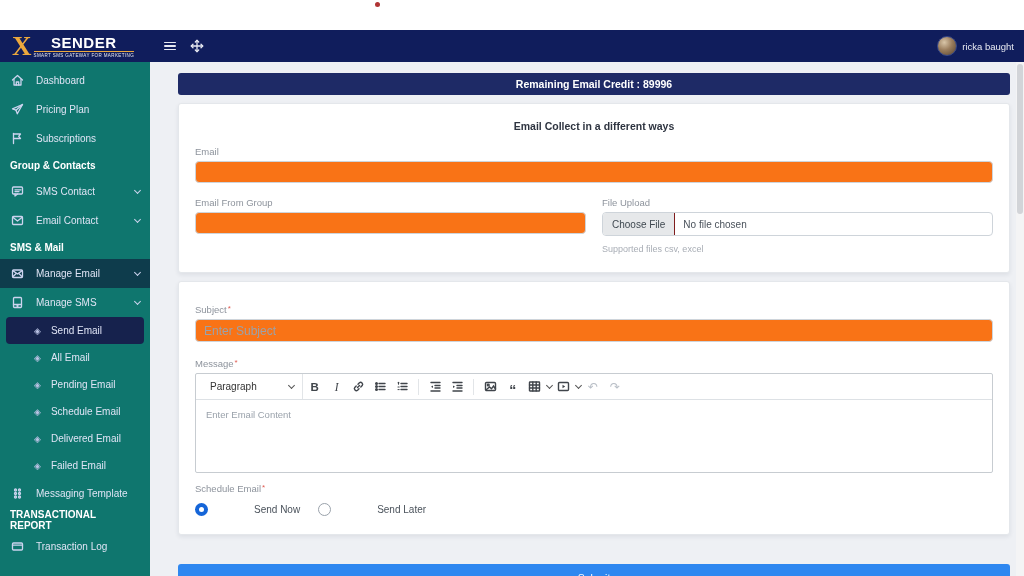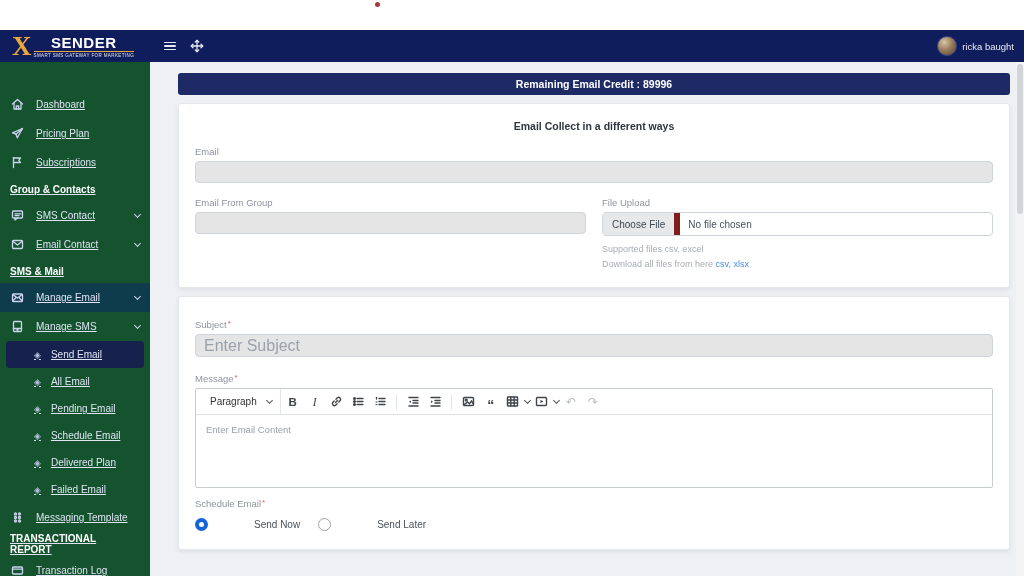--- a/index.html
+++ b/index.html
@@ -17,55 +17,55 @@
   .logo-name { color:#ffffff; font-size:15px; font-weight:bold; letter-spacing:.5px; line-height:15px;text-align:center; }
   .logo-tag { color:#e8e8ee; font-size:4.5px; letter-spacing:.4px; border-top:1px solid #eca83d; padding-top:1px; margin-top:1px; }
   .hdr-icon { color:#fff; margin-left:14px; cursor:pointer; display:flex; align-items:center; }
   .hamburger { display:flex; flex-direction:column; gap:2px; }
   .hamburger span { width:12px; height:1.6px; background:#e8eaf2; border-radius:1px; }
   .hdr-user { margin-left:auto; margin-right:10px; display:flex; align-items:center; gap:5px; cursor:pointer; }
   .avatar { width:20px; height:20px; border-radius:50%; background:radial-gradient(circle at 35% 30%, #d8c5a8 0%, #9a7d5d 45%, #55412e 100%); border:1px solid #3a4a8a; }
   .hdr-username { color:#e8eaf2; font-size:9.5px; }
 
   
-  .sidebar { position:absolute; left:0; top:62px; width:150px; height:514px; background:#14532d; padding-top:28px; color:#dfe4f5;text-decoration:underline; }
+  .sidebar { position:absolute; left:0; top:62px; width:150px; height:514px; background:#0f766e; padding-top:4px; color:#dfe4f5; }
   .nav-item { height:29px; display:flex; align-items:center; padding:0 10px; cursor:pointer; font-size:10px; }
   .nav-item .ic { width:14px; display:flex; justify-content:center; color:#ccd4ef; }
   .nav-item .lbl { margin-left:12px; color:#dfe4f5; }
   .nav-head { height:24px; display:flex; align-items:center; padding:0 10px; color:#ffffff; font-size:10px; font-weight:bold; }
   .chev { margin-left:auto; width:5px; height:5px; border-right:1.4px solid #ccd4ef; border-bottom:1.4px solid #ccd4ef; transform:rotate(45deg); margin-top:-3px; }
   .nav-item.active-parent { background:#0e3c4c; }
   .sub-item { height:27px; display:flex; align-items:center; padding:0 10px 0 34px; cursor:pointer; font-size:10px; }
   .sub-item .dia { color:#b9c2e4; font-size:9px; margin-right:10px; }
   .sub-item.active { background:#16224d; border-radius:4px; margin:0 6px; padding-left:28px; }
   svg.sic { stroke:#ccd4ef; fill:none; stroke-width:1.3; stroke-linecap:round; stroke-linejoin:round; }
 
   
   .main { position:absolute; left:150px; top:62px; width:874px; height:514px; background:#eef0f4; overflow:hidden; }
   .main-inner { margin:0 14px 0 28px; }
   .banner { margin-top:11px; height:22px; background:#1e2a66; border-radius:3px; color:#ffffff; font-size:10.5px; font-weight:bold; display:flex; align-items:center; justify-content:center; }
   .card { background:#ffffff; border:1px solid #e4e7eb; border-radius:3px; box-shadow:0 2px 4px rgba(30,40,70,.08); margin-top:8px; padding:10px 16px 18px 16px; }
   .card-title { text-align:center; font-size:10.5px; font-weight:bold; color:#2e3440; margin-top:6px; }
   .f-label { font-size:9.5px; color:#8d939c; margin-top:14px; }
   .req { color:#e05b52; font-size:8px; vertical-align:top; margin-left:1px; }
-  .t-input { margin-top:4px; width:100%; height:22px; border:1px solid #ced4da; border-radius:4px; background:#e5e5e5; font-size:16px; color:#3f4850; padding:0 8px; font-family:"Liberation Sans", sans-serif; outline:none; }
+  .t-input { margin-top:4px; width:100%; height:22px; border:1px solid #ced4da; border-radius:4px; background:#f97316; font-size:12px; color:#3f4850; padding:0 8px; font-family:"Liberation Sans", sans-serif; outline:none; }
   .t-input::placeholder { color:#9aa2ab; }
   .two-col { display:flex; gap:16px; }
   .col { flex:1; min-width:0; }
   .file-box { margin-top:4px; height:24px; border:1px solid #ced4da; border-radius:4px; display:flex; align-items:center; overflow:hidden; background:#fff; }
-  .choose-btn { height:100%; background:#e6e8ea; border-right:6px solid #7f1d1d; display:flex; align-items:center; padding:0 9px; font-size:10px; color:#3f4850; cursor:pointer; white-space:nowrap;text-align:center; }
+  .choose-btn { height:100%; background:#e6e8ea; border-right:1px solid #7f1d1d; display:flex; align-items:center; padding:0 9px; font-size:10px; color:#3f4850; cursor:pointer; white-space:nowrap;text-align:center; }
   .no-file { font-size:10px; color:#4a525b; margin-left:8px; }
   .hint { font-size:9px; color:#a8adb5; margin-top:8px; }
   .hint2 { font-size:9px; color:#a8adb5; margin-top:5px; }
   .hint2 a { color:#4a8fe2; text-decoration:none; cursor:pointer; }
 
   
   .editor { margin-top:4px; border:1px solid #c7ccd1; border-radius:2px; background:#fff; }
   .toolbar { height:26px; border-bottom:1px solid #dde1e5; display:flex; align-items:center; padding:0 6px; }
-  .para-dd { display:flex; align-items:center; gap:10px; padding:0 8px; height:100%; border-right:1px solid #e2e5e8; cursor:pointer; }
+  .para-dd { display:flex; align-items:center; gap:32px; padding:0 8px; height:100%; border-right:1px solid #e2e5e8; cursor:pointer; }
   .para-dd .ptxt { font-size:10px; color:#333; }
   .tchev { width:5px; height:5px; border-right:1.3px solid #555; border-bottom:1.3px solid #555; transform:rotate(45deg); margin-top:-2px; }
   .tbtn { width:20px; height:20px; margin-left:2px; display:flex; align-items:center; justify-content:center; cursor:pointer; border-radius:2px; color:#40454b; }
   .tbtn svg { stroke:#40454b; fill:none; stroke-width:1.4; stroke-linecap:round; }
   .tbtn.b { font-weight:bold; font-size:11.5px; }
   .tbtn.i { font-style:italic; font-family:"Liberation Serif", serif; font-size:11.5px; }
   .tbtn.quote { font-size:14px; font-weight:bold; line-height:6px; padding-top:7px; }
   .tbtn.disabled { color:#b8bec6; }
   .tsep { width:1px; height:16px; background:#e2e5e8; margin:0 5px; }
   .t-dd { display:flex; align-items:center; gap:2px; }
@@ -211,21 +211,21 @@
   <div class="sub-item">
     <span class="dia">◈</span>
     <span>Pending Email</span>
   </div>
   <div class="sub-item">
     <span class="dia">◈</span>
     <span>Schedule Email</span>
   </div>
   <div class="sub-item">
     <span class="dia">◈</span>
-    <span>Delivered Plan</span>
+    <span>Delivered Email</span>
   </div>
   <div class="sub-item">
     <span class="dia">◈</span>
     <span>Failed Email</span>
   </div>
 
   <div class="nav-item">
     <span class="ic">
       <svg class="sic" width="13" height="13" viewBox="0 0 13 13" fill="#ccd4ef" stroke="none">
           <circle cx="4.5" cy="3" r="1"></circle>
@@ -265,23 +265,20 @@
           <div class="f-label">Email From Group</div>
           <input class="t-input" type="text" style="">
         </div>
         <div class="col">
           <div class="f-label">File Upload</div>
           <div class="file-box">
             <span class="choose-btn">Choose File</span>
             <span class="no-file">No file chosen</span>
           </div>
           <div class="hint">Supported files  csv, excel</div>
-          <div class="hint2">
-            <span>Download all files from here </span><a>csv, xlsx</a>
-          </div>
         </div>
       </div>
     </div>
 
     <div class="card">
       <div class="f-label" style="margin-top:12px;">
         <span>Subject</span><span class="req">*</span>
       </div>
       <input class="t-input" style="height: 23px;" type="text" placeholder="Enter Subject">
       <div class="f-label" style="margin-top:16px;">

